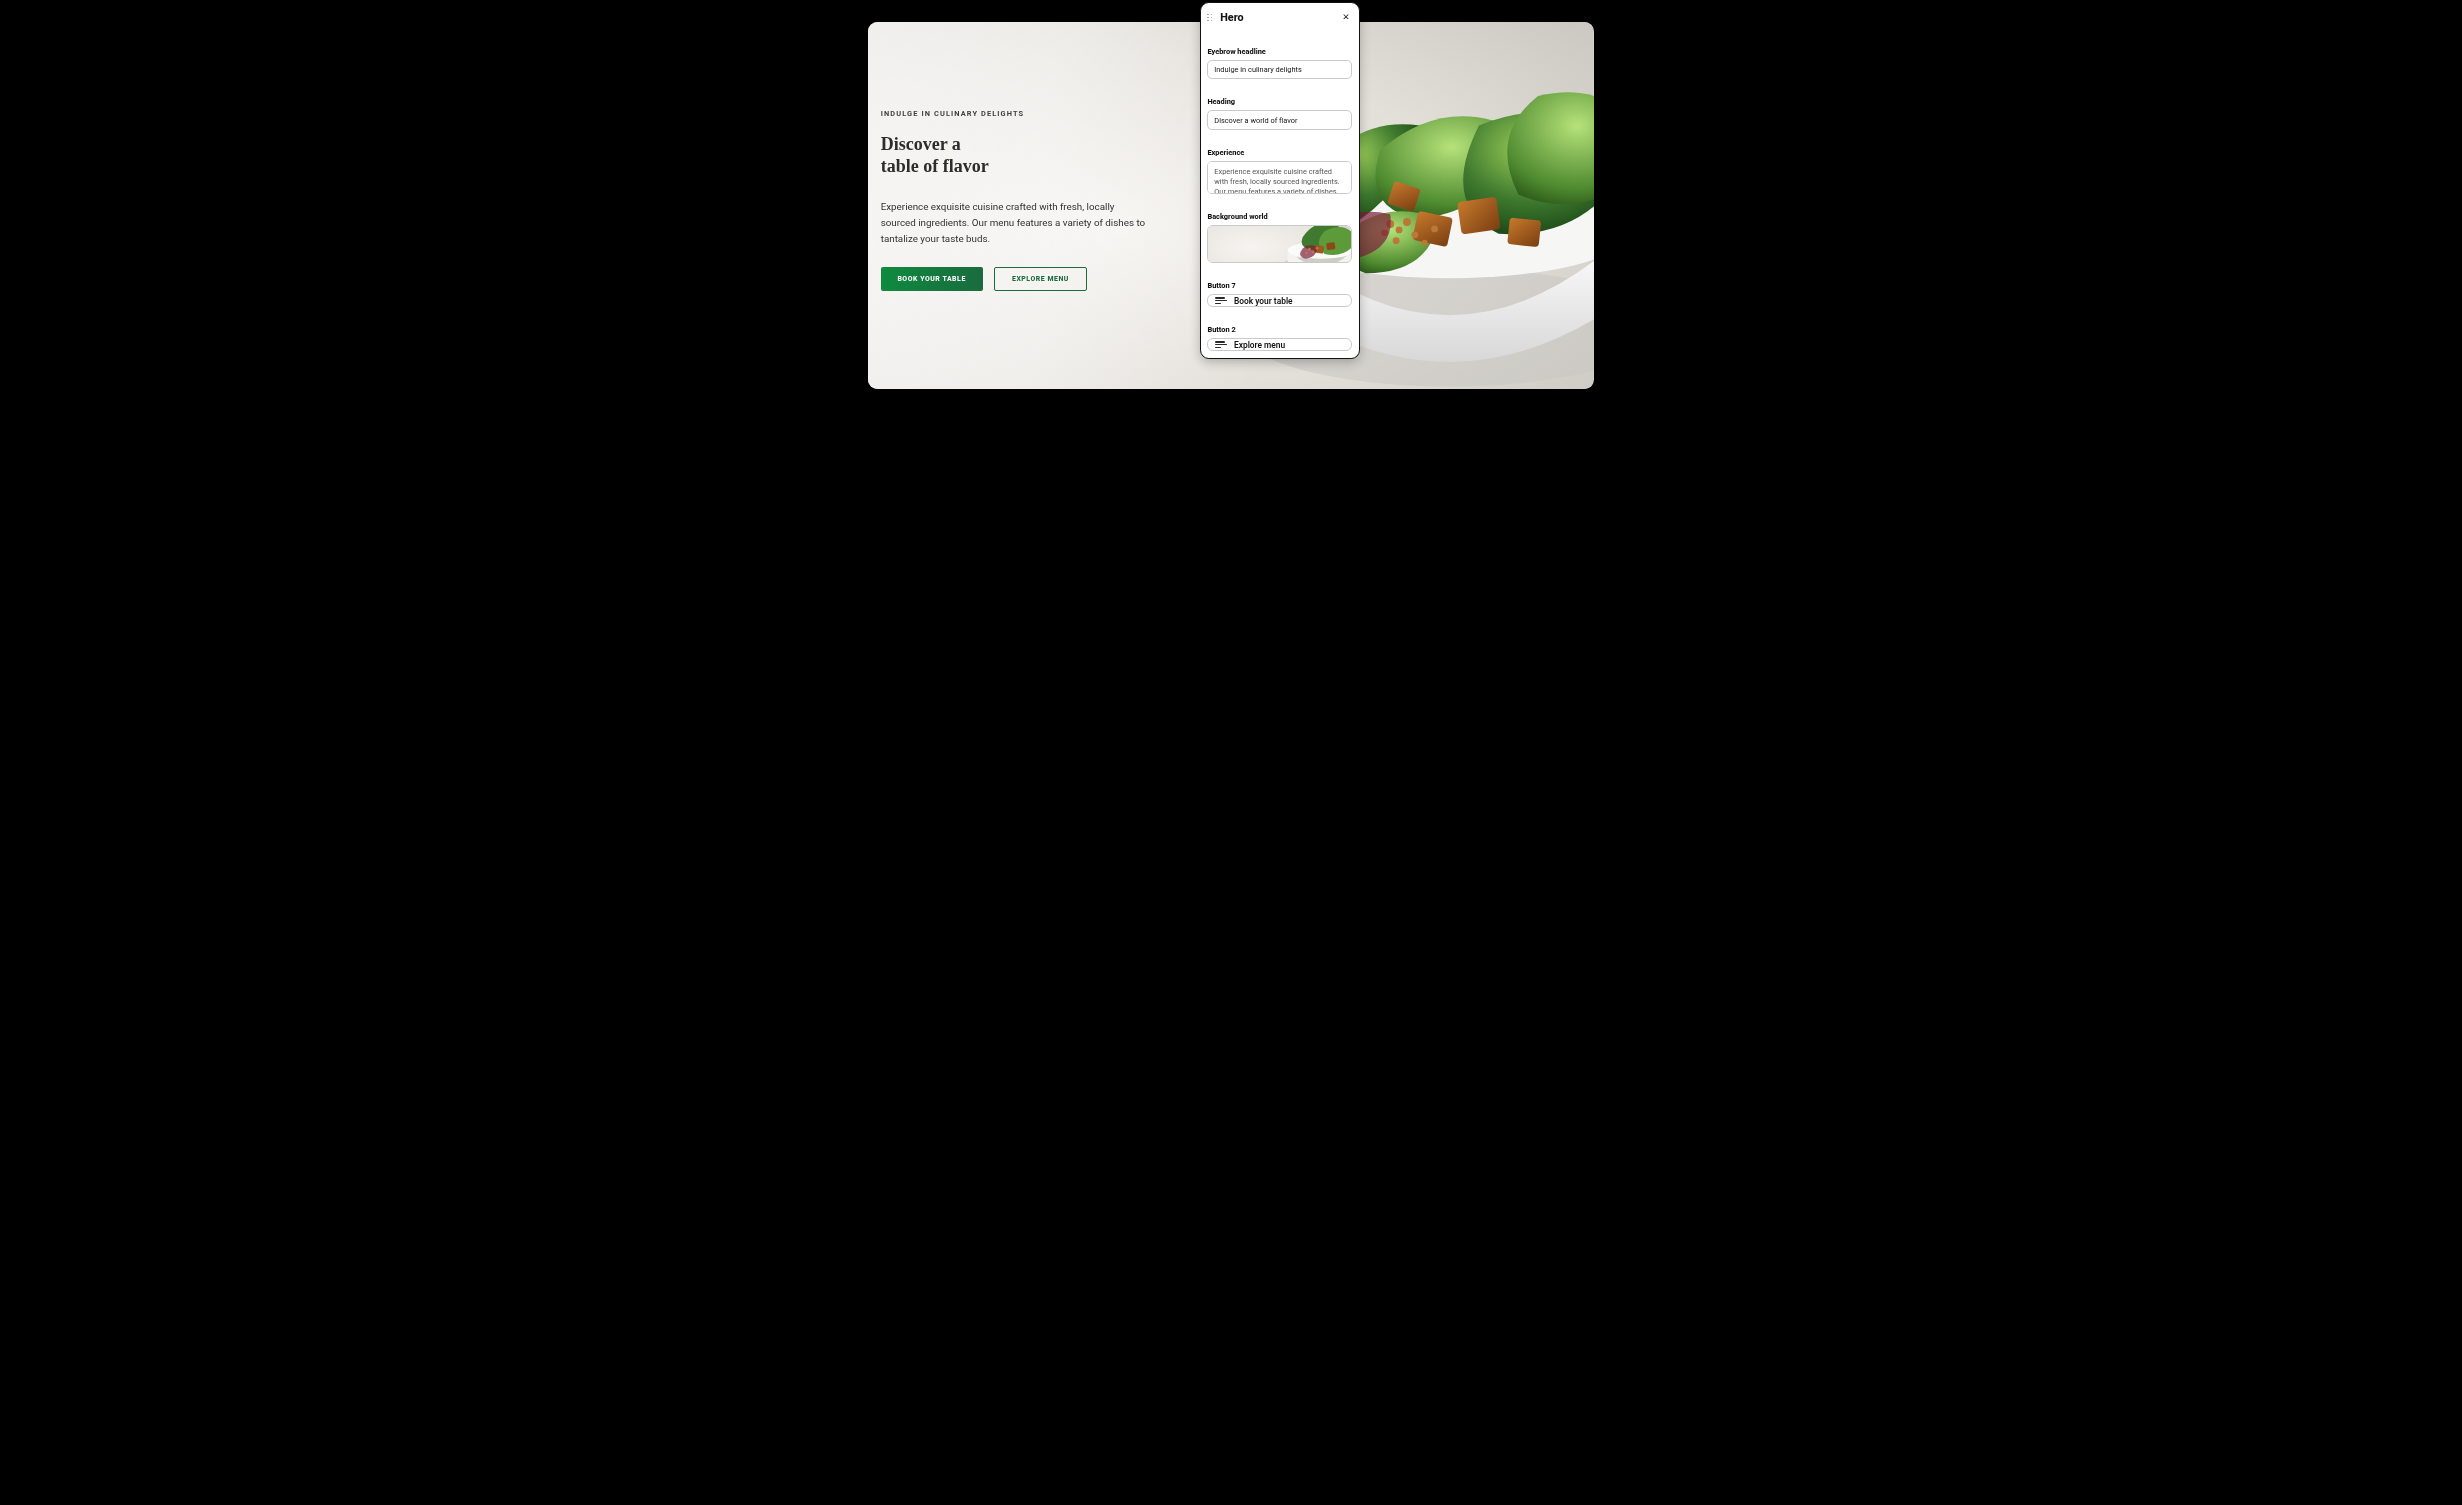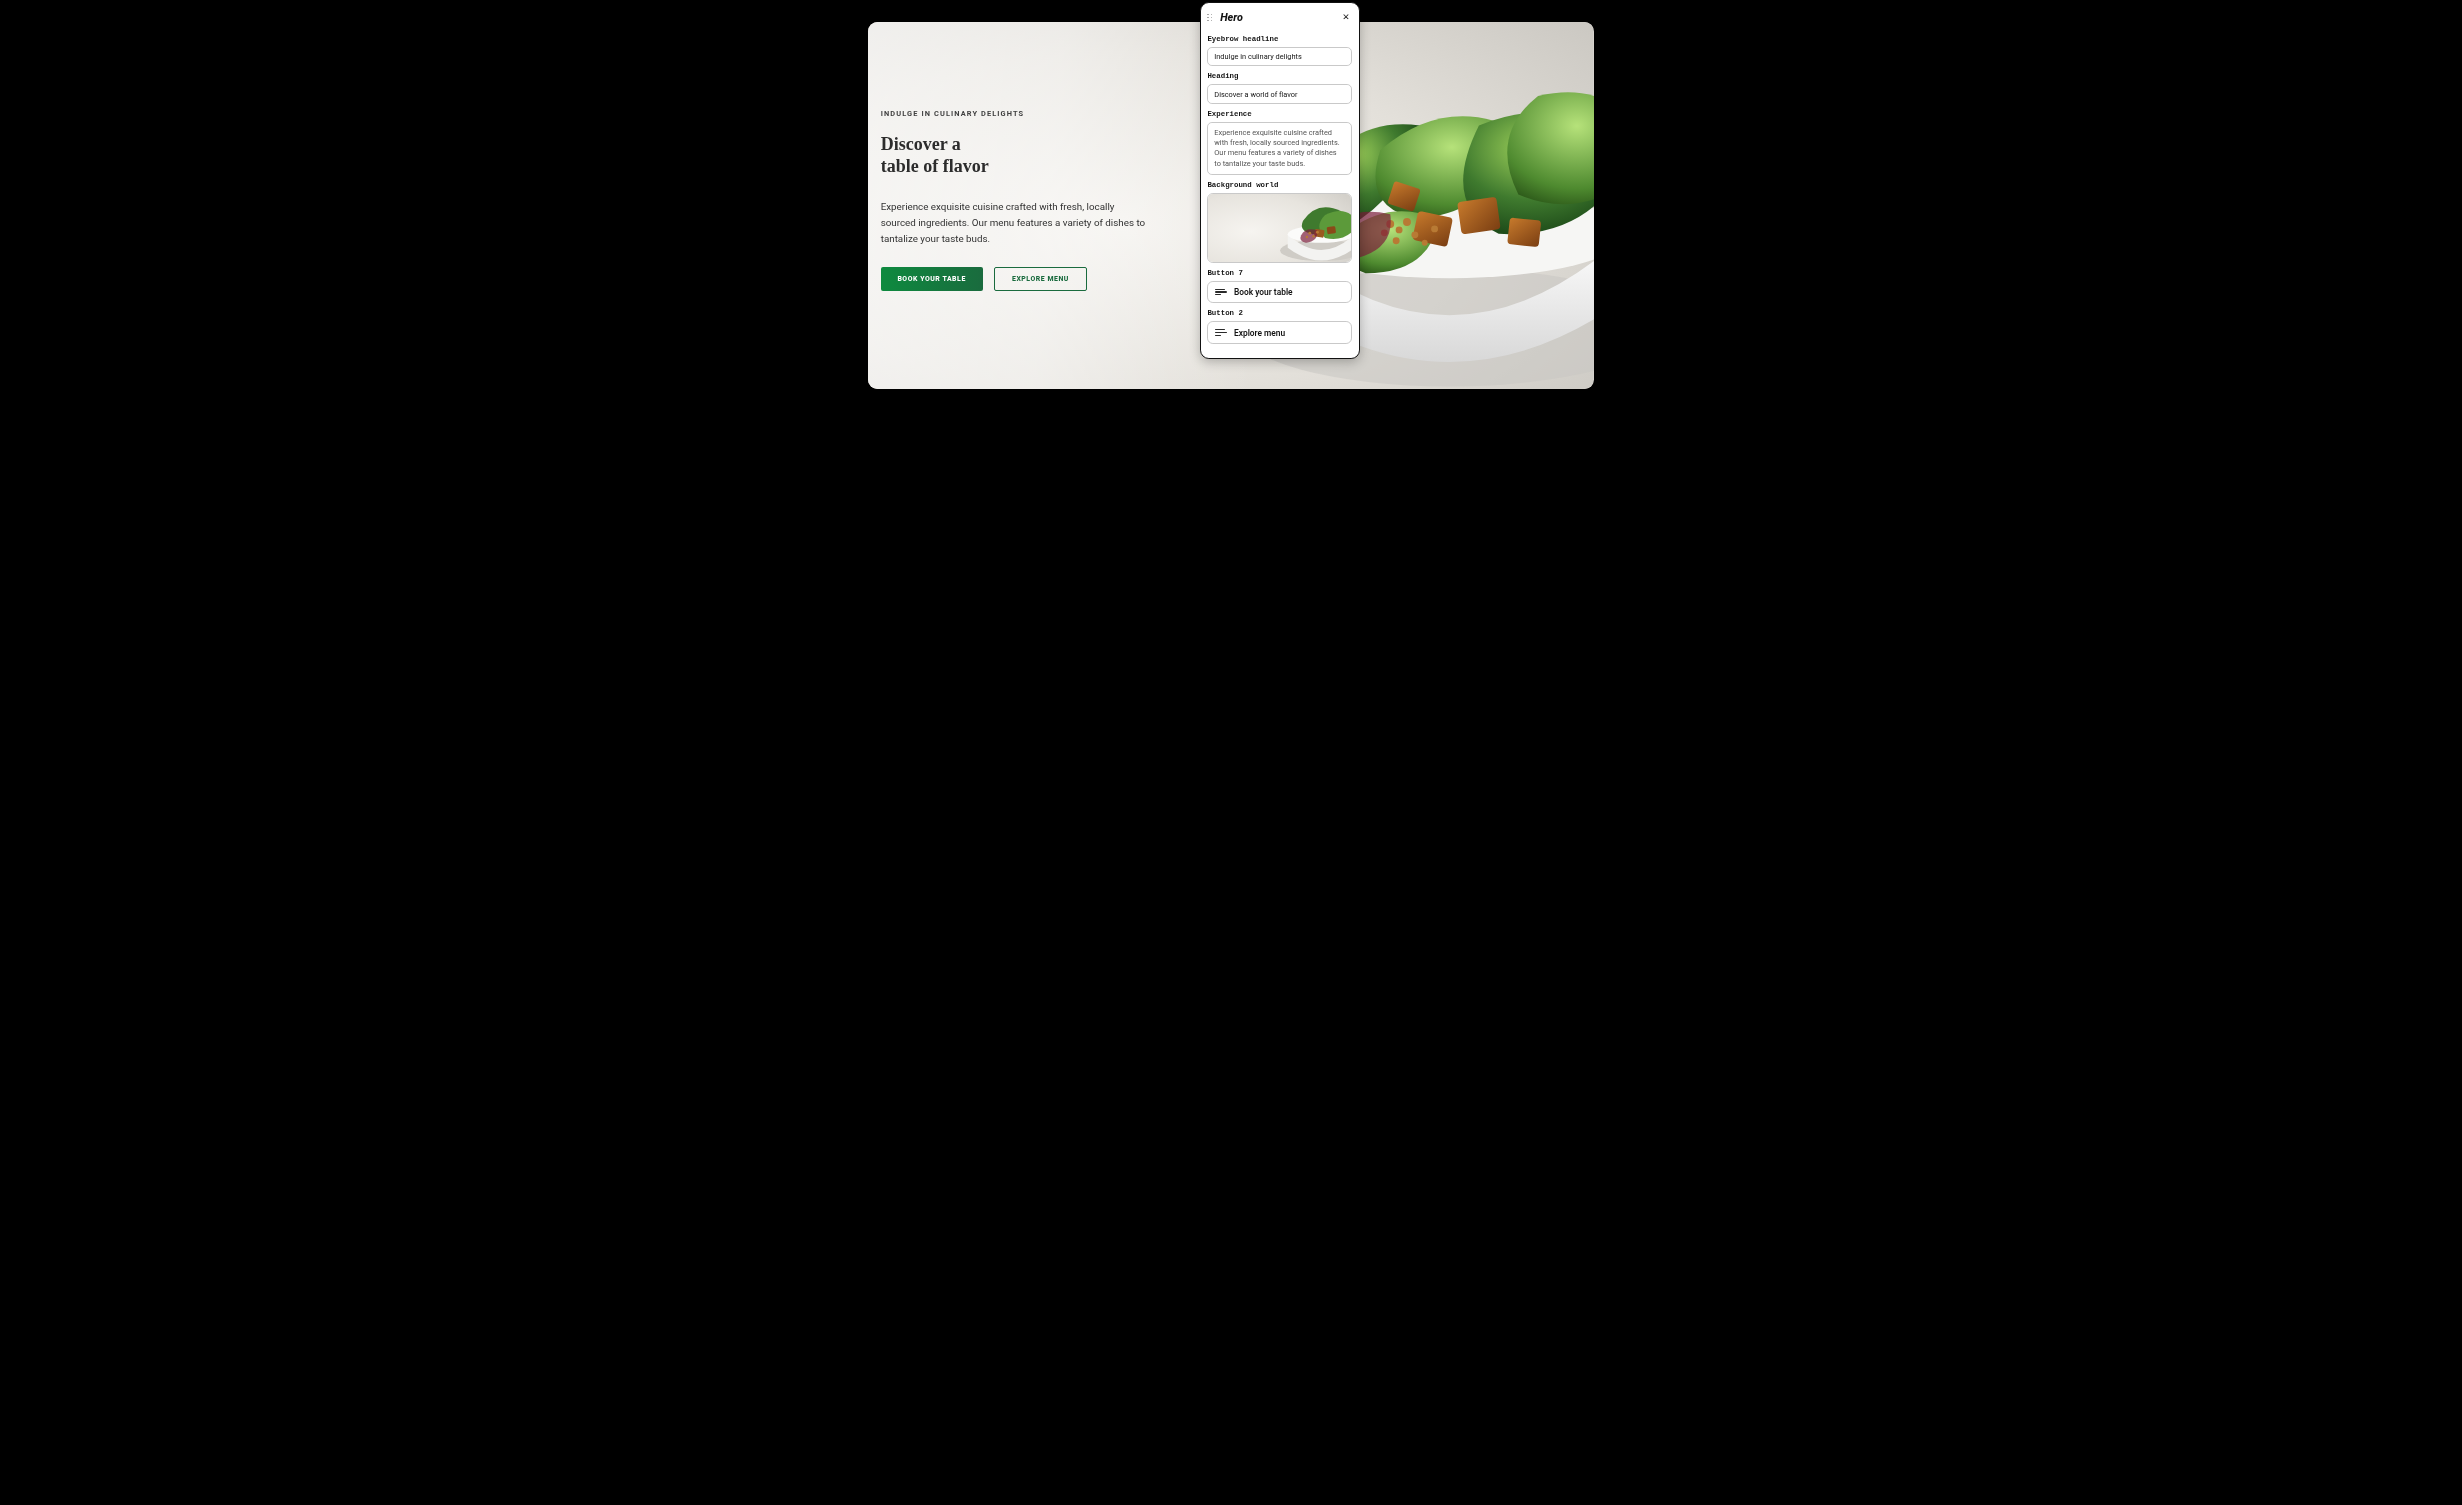--- a/index.html
+++ b/index.html
@@ -139,37 +139,35 @@
   }
   .drag-handle span {
     width: 1.5px; height: 1.5px; border-radius: 50%;
     background: #9b9b9b;
   }
   .panel-title {
     font-size: 10.8px;
     font-weight: 800;
     color: #141414;
     flex: 1;
-    font-style: italic;
   }
   .close-btn {
     font-size: 8.9px;
     line-height: 1;
     color: #222;
     cursor: pointer;
     padding: 2px;
   }
 
   .field-label {
     font-size: 7.4px;
     font-weight: 800;
     color: #141414;
-    margin-top: 6px;
+    margin-top: 18px;
     margin-bottom: 3.9px;
-    font-family: Liberation Mono, monospace;
   }
   .field-label:first-of-type { margin-top: 0; }
 
   .text-input, .textarea {
     width: 100%;
     border: 0.5px solid #c9c9c9;
     border-radius: 4.9px;
     padding: 4.9px 5.9px;
     font-size: 7.4px;
     font-family: inherit;

